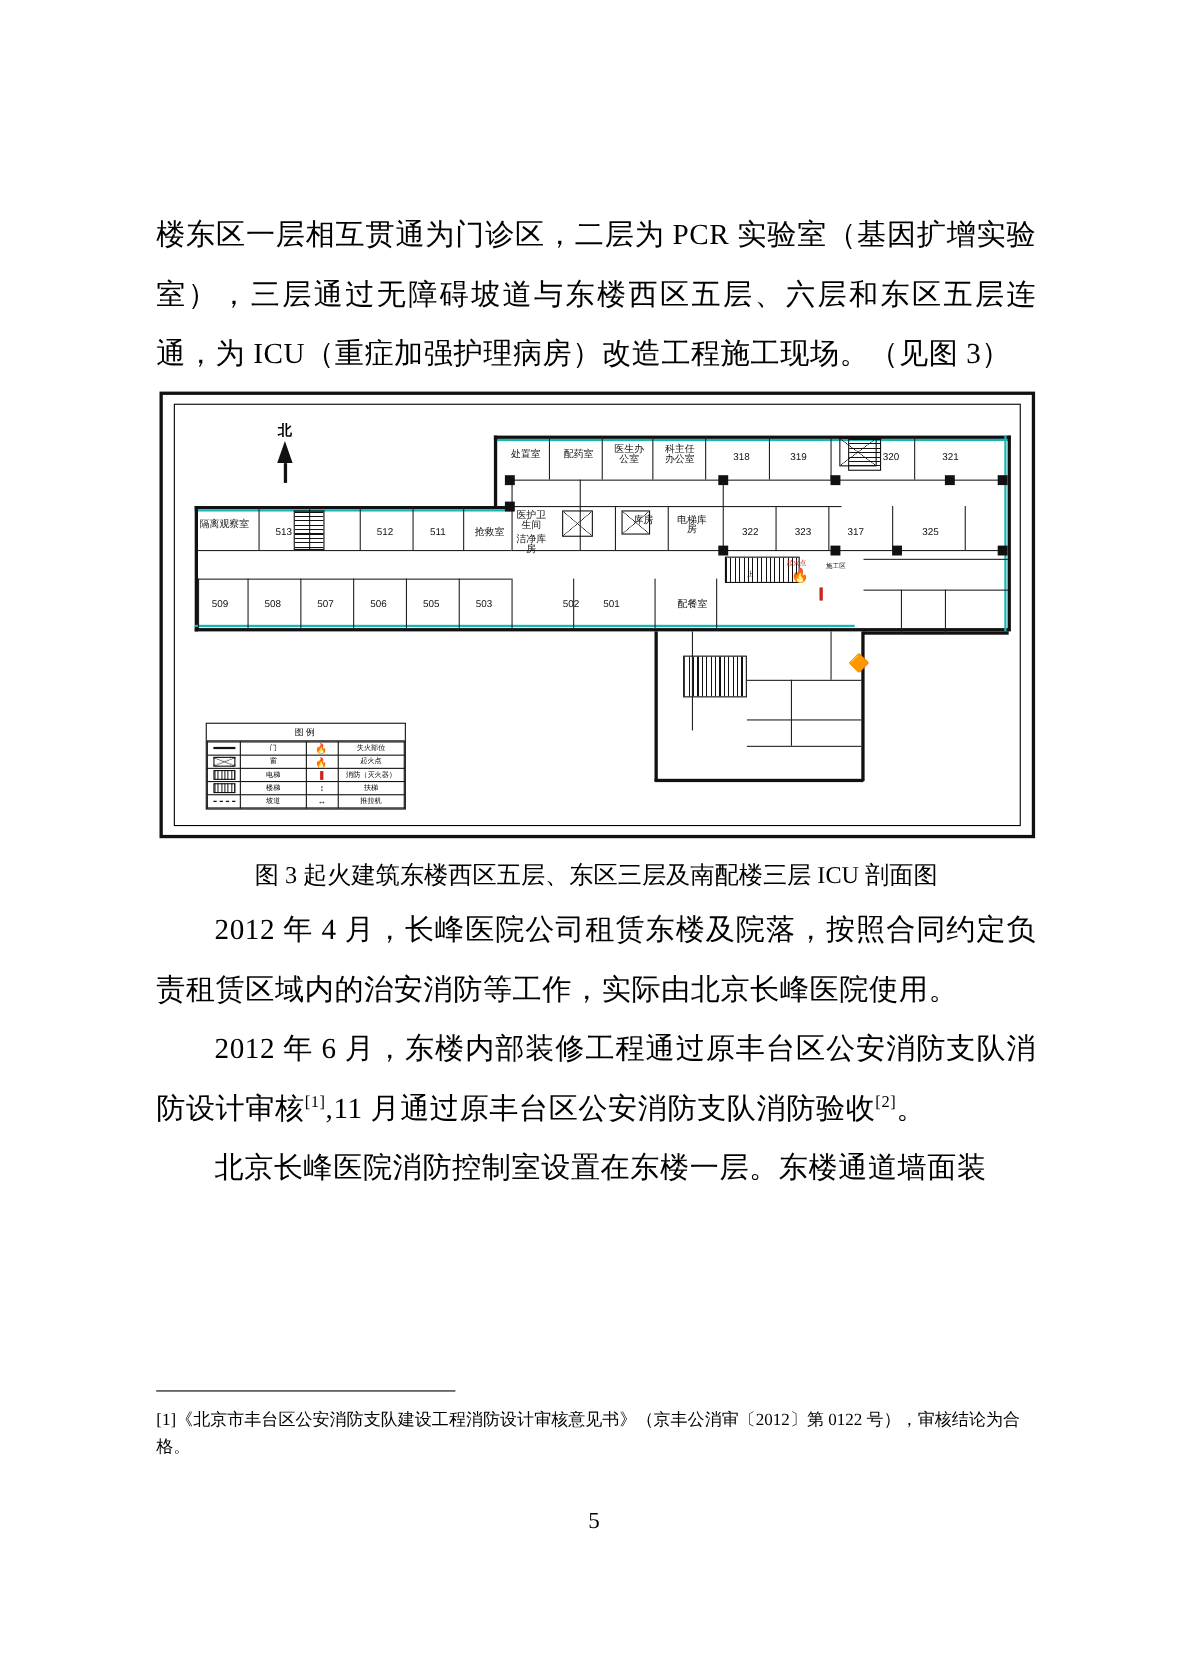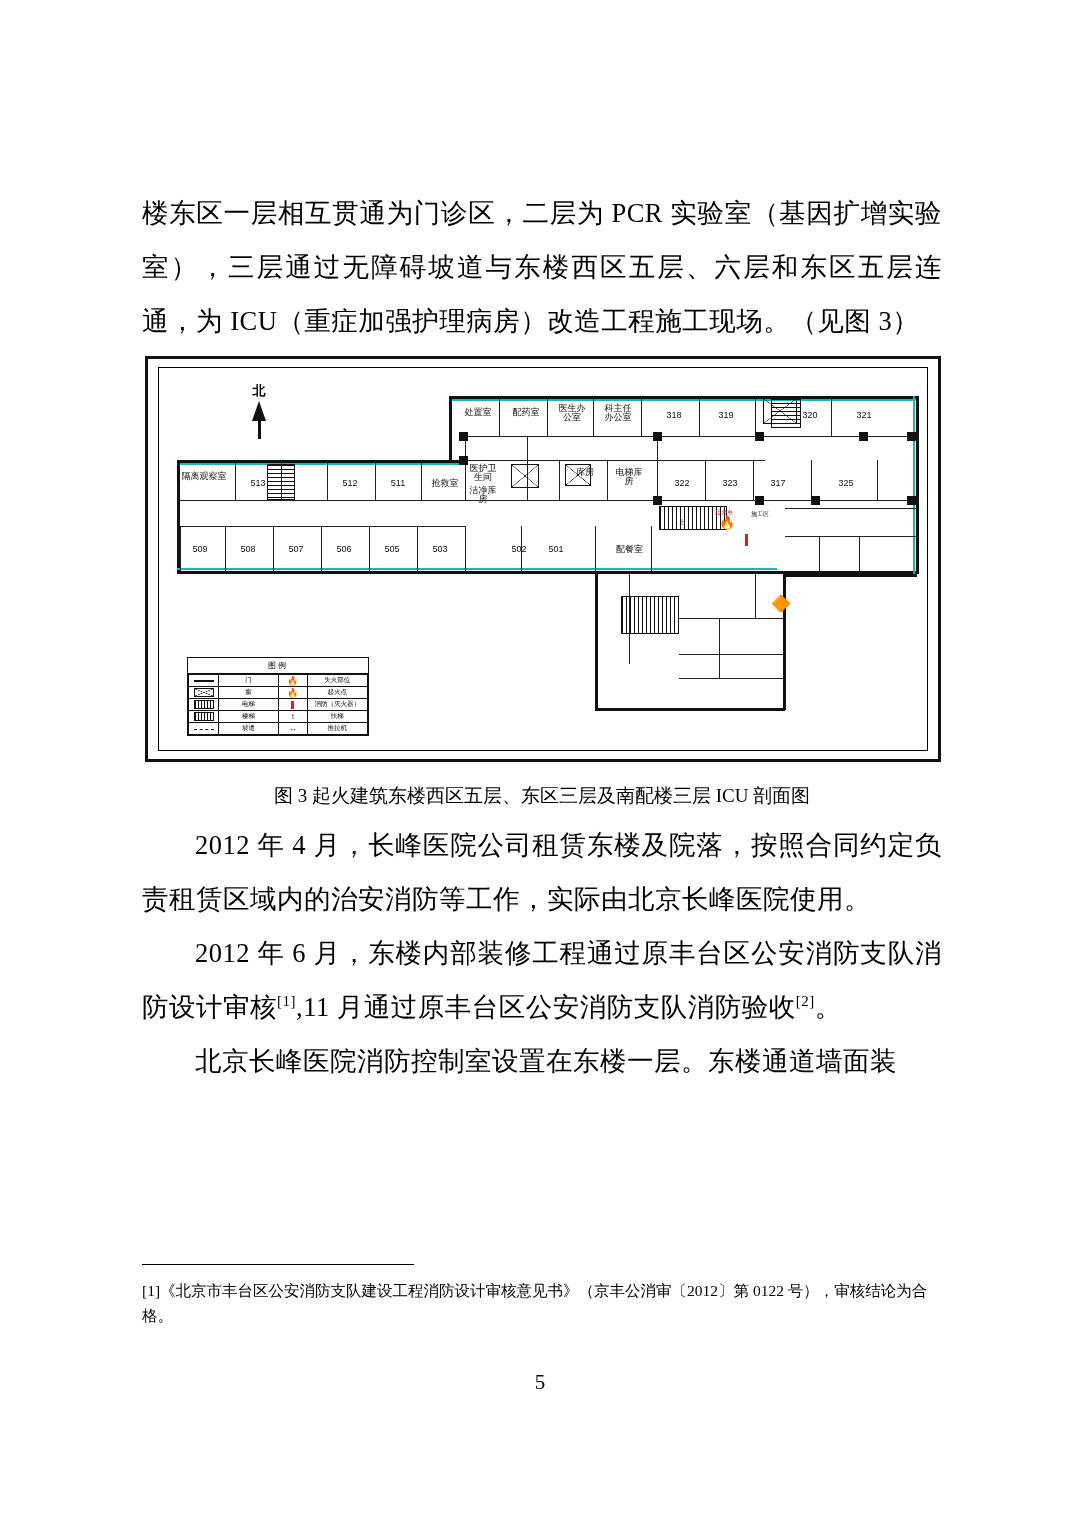--- a/index.html
+++ b/index.html
@@ -37,21 +37,21 @@
   .indent { text-indent: 53px; }
   .bold-head {
     font-size: 26.5px;
     line-height: 54px;
     font-weight: bold;
     margin: 0;
     text-indent: 53px;
     letter-spacing: 0.5px;
   }
   .fig-caption {
-    font-size: 19px;
+    font-size: 22px;
     line-height: 40px;
     text-align: center;
     margin: 12px 0 2px 0;
   }
   sup.fn {
     font-size: 15px;
     vertical-align: super;
     line-height: 0;
   }
 

